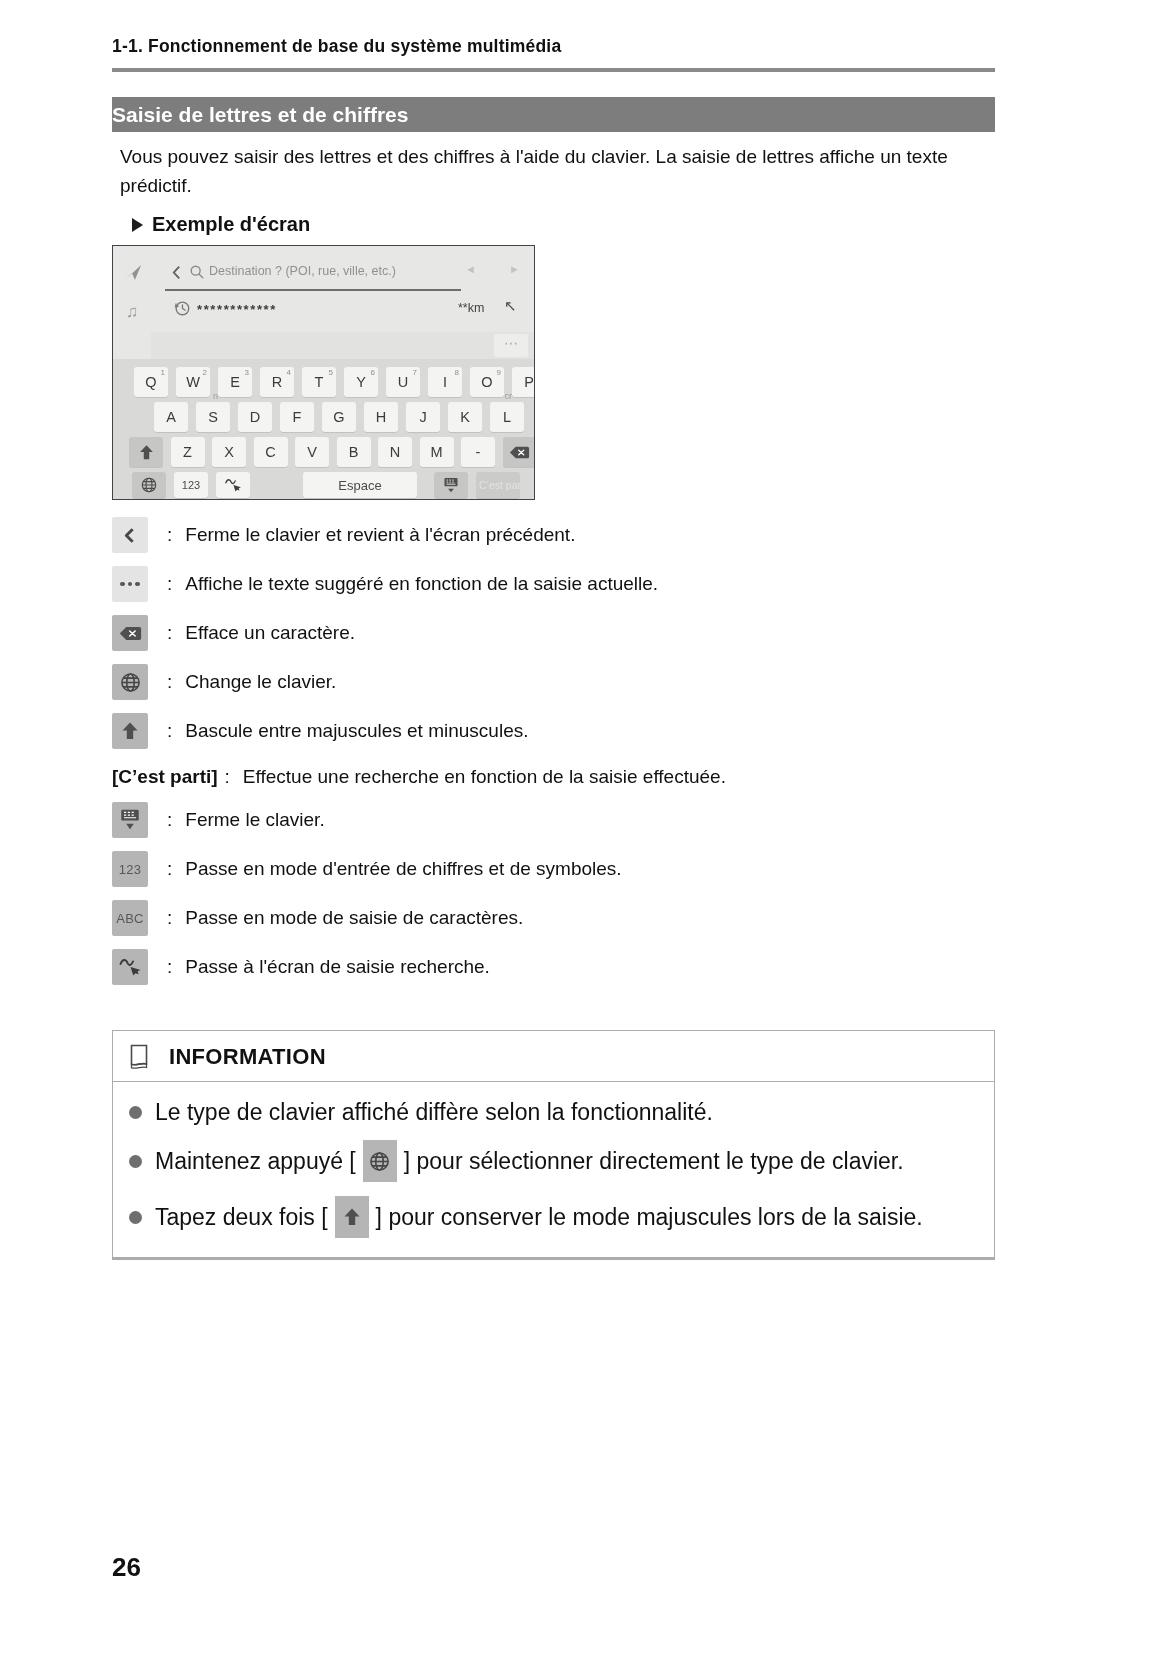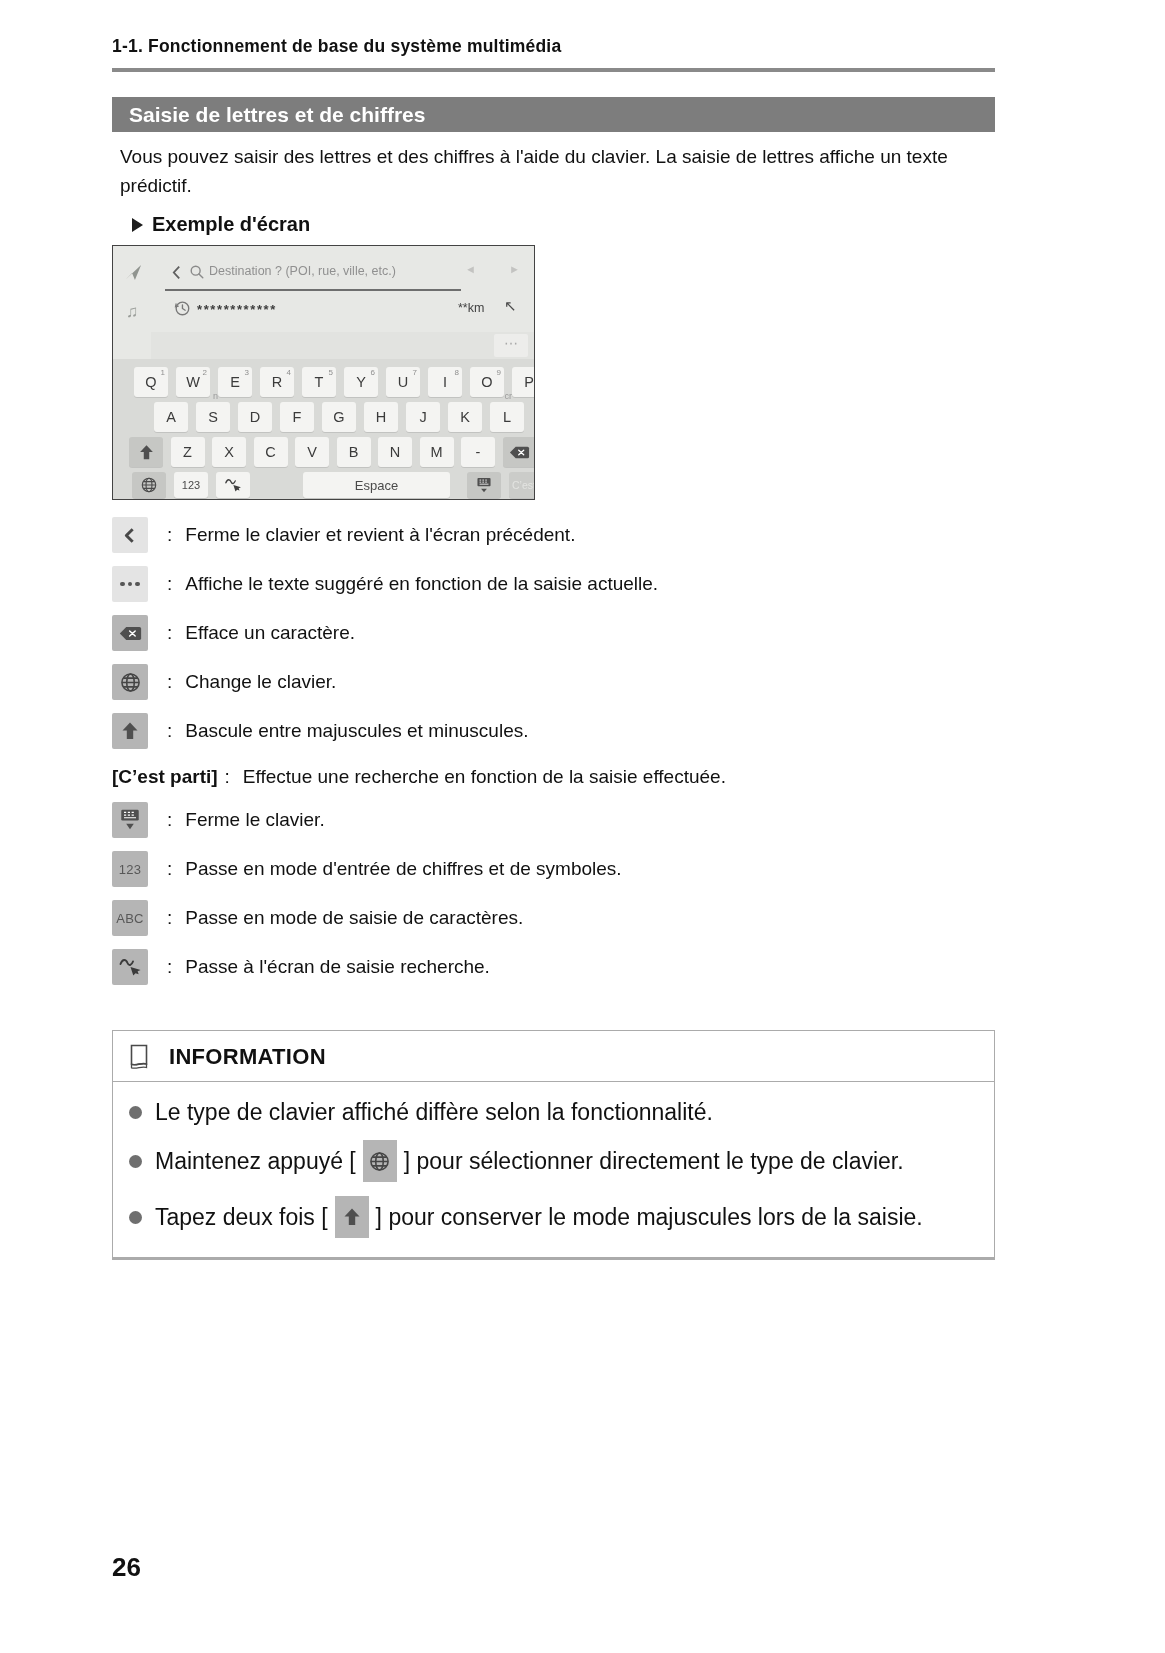--- a/index.html
+++ b/index.html
@@ -9,21 +9,21 @@
   }
   .content{position:absolute;left:112px;top:0;width:883px;}
 
   
   .doc-header{margin-top:36px;font-size:17.5px;font-weight:bold;letter-spacing:.2px;}
   .rule{margin-top:11px;height:4px;background:var(--rule,#8a8a8a);}
 
   
   .banner{margin-top:25px;height:35px;background:var(--banner-bg,#7d7d7d);
     color:#fff;font-size:21px;font-weight:bold;display:flex;align-items:center;
-    padding-left:17px;box-sizing:border-box;}
+    box-sizing:border-box;}
 
   .intro{margin-top:10px;font-size:19px;line-height:29px;max-width:868px;margin-left:8px;}
 
   .example-head{margin-top:13px;display:flex;align-items:center;font-size:20px;font-weight:bold;padding-left:20px;}
   .tri{width:0;height:0;border-left:11px solid #1c1c1c;border-top:7px solid transparent;
     border-bottom:7px solid transparent;margin-right:9px;}
 
   
   .shot{margin-top:9px;width:423px;height:255px;border:1.5px solid #434343;
     background:var(--shot-bg,#e7e8e5);position:relative;overflow:hidden;box-sizing:border-box;}
@@ -45,21 +45,21 @@
   .krow.r2{padding-left:41px;}
   .krow.r3{padding-left:16px;gap:7.5px;}
   .krow.r4{padding-left:19px;}
   .kb-key{width:34px;height:30px;background:var(--key-bg,#f4f4f2);border-radius:3px;
     display:flex;align-items:center;justify-content:center;font-size:14.5px;color:#3b3b3b;
     position:relative;box-shadow:0 1px 0 rgba(0,0,0,.10);flex:0 0 auto;}
   .kb-key .ks{position:absolute;top:1px;right:3px;font-size:8px;color:#8f8f8f;}
   .kb-key .kg{position:absolute;bottom:-4px;right:-8px;font-size:9px;color:#9a9a9a;}
   .kdark{background:var(--key-dark-bg,#c6c7c4);}
   .r4 .kb-key{height:26px;}
-  .k-space{width:147px;margin-left:45px;font-size:13px;color:#4a4a4a;}
+  .k-space{width:114px;margin-left:45px;font-size:13px;color:#4a4a4a;}
   .k-dismiss{margin-left:9px;}
   .k-go{width:44px;margin-left:0;background:#cbccc9;color:#e3e4e1;font-size:10.5px;
     white-space:nowrap;overflow:hidden;justify-content:flex-start;padding-left:3px;box-sizing:border-box;}
   .keys-inline{display:contents;}
 
   
   .legend{margin-top:17px;}
   .lrow{display:flex;align-items:center;margin-bottom:13px;min-height:36px;}
   .licon{width:36px;height:36px;border-radius:2px;display:flex;align-items:center;
     justify-content:center;flex:0 0 36px;}

